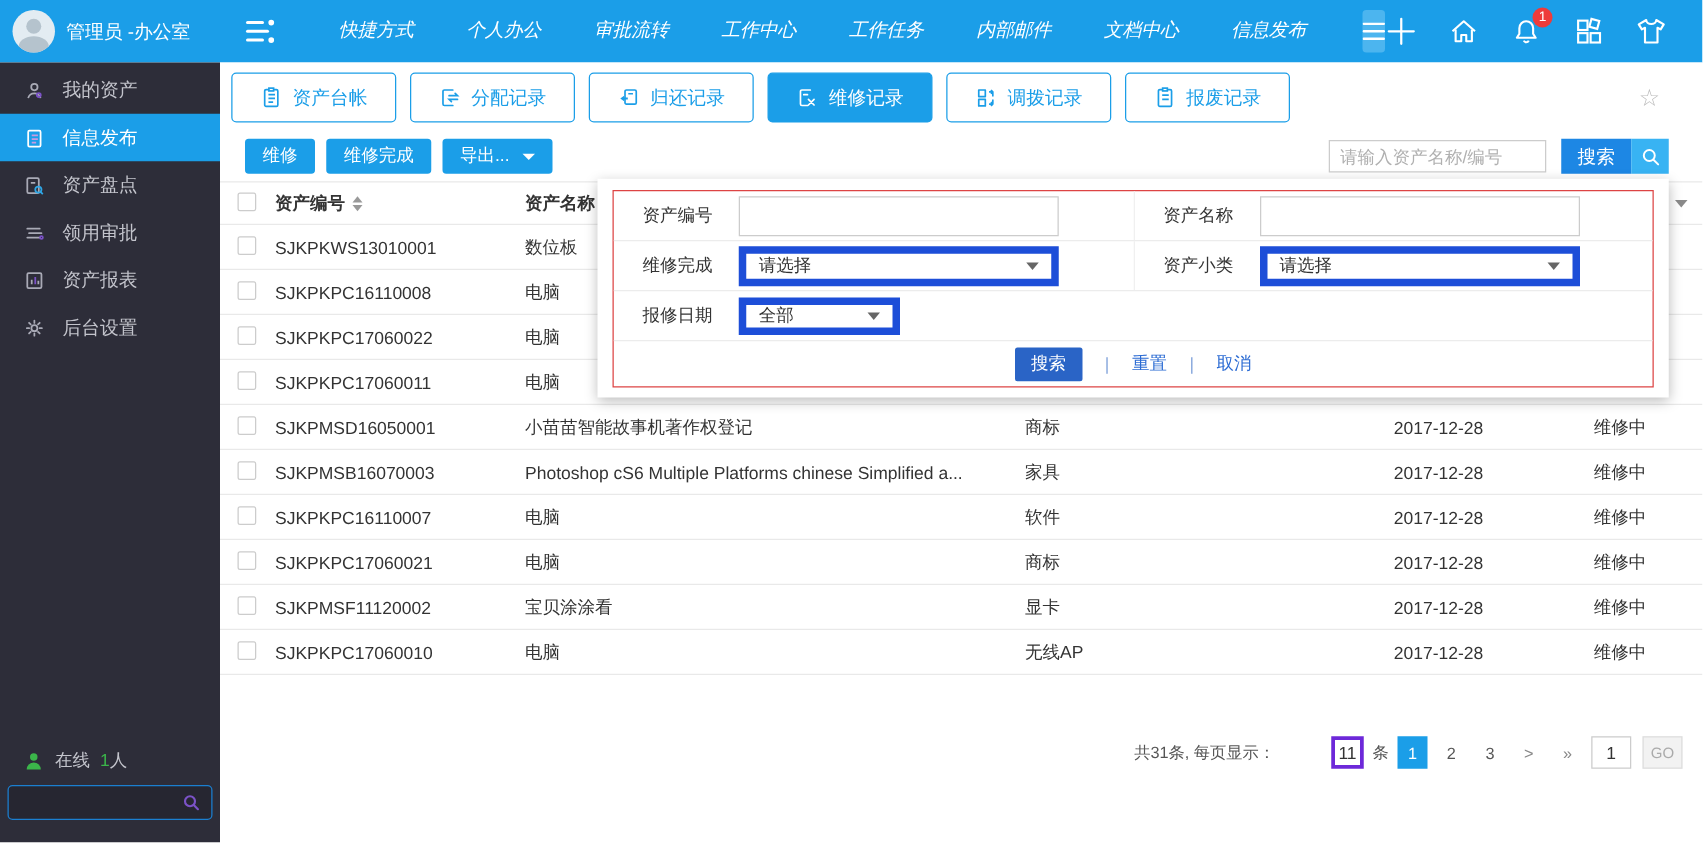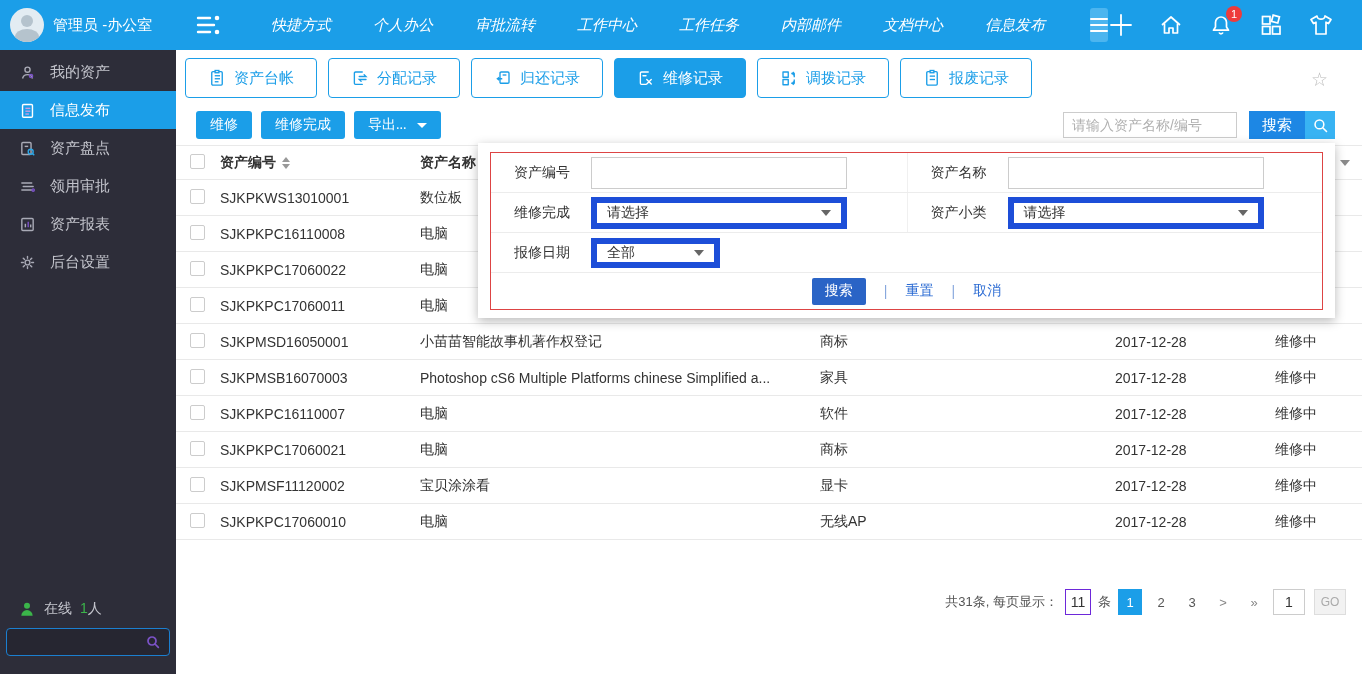--- a/index.html
+++ b/index.html
@@ -41,21 +41,21 @@
   .main { position:absolute; left:176px; top:50px; width:1186px; height:624px; background:#fff; }
 
   
   .tabs { position:absolute; left:9px; top:8px; display:flex; gap:11px; }
   .tab { width:132px; height:40px; border:1px solid #1b9ee8; border-radius:4px; color:#1b9ee8; display:flex; align-items:center; justify-content:center; gap:8px; font-size:15px; cursor:pointer; background:#fff; }
   .tab.active { background:#1b9ee8; color:#fff; }
   .fav-star { position:absolute; right:34px; top:18px; color:#bbb; font-size:19px; cursor:pointer; }
 
   
   .toolbar { position:absolute; left:20px; top:61px; display:flex; gap:9px; }
-  .tbtn { height:28px; background:#1b9ee8; color:#fff; border:none; border-radius:3px; font-size:14px; padding:0 14px; cursor:pointer; font-family:Liberation Serif, serif; display:flex; align-items:center; gap:10px; }
+  .tbtn { height:28px; background:#1b9ee8; color:#fff; border:none; border-radius:3px; font-size:14px; padding:0 14px; cursor:pointer; font-family:Liberation Sans, sans-serif; display:flex; align-items:center; gap:10px; }
   .tbtn .caret { width:0; height:0; border-left:5px solid transparent; border-right:5px solid transparent; border-top:5px solid #fff; }
   .searchbar { position:absolute; right:27px; top:61px; display:flex; align-items:center; }
   .searchbar input { width:174px; height:26px; border:1px solid #ccc; padding:0 8px; font-size:14px; color:#333; outline:none; font-family:inherit; }
   .searchbar input::placeholder { color:#b0b0b0; }
   .sbtn { margin-left:12px; height:28px; display:flex; cursor:pointer; }
   .sbtn-label { background:#1d87e4; color:#fff; font-size:15px; padding:0 13px; display:flex; align-items:center; }
   .sbtn-icon { background:#38b3f3; width:30px; display:flex; align-items:center; justify-content:center; }
 
   
   .tbl { position:absolute; left:0; top:95px; width:1186px; }
@@ -70,21 +70,21 @@
   .cb { width:15px; height:15px; border:1px solid #ccc; border-radius:2px; background:#fff; display:inline-block; cursor:pointer; }
   .hdr-label { display:inline-flex; align-items:center; gap:6px; }
   .sort { display:inline-flex; flex-direction:column; gap:2px; }
   .sort i { width:0; height:0; border-left:4px solid transparent; border-right:4px solid transparent; display:block; }
   .sort .up { border-bottom:5px solid #999; }
   .sort .dn { border-top:5px solid #999; }
   .col-caret { position:absolute; right:12px; top:14px; width:0; height:0; border-left:5px solid transparent; border-right:5px solid transparent; border-top:6px solid #8a8a8a; cursor:pointer; }
 
   
   .pager { position:absolute; right:16px; top:539px; display:flex; align-items:center; gap:7px; font-size:13px; color:#555; }
-  .pgbox { min-width:26px; height:26px; border:1px solid #6d28d9; background:#fff; display:flex; align-items:center; justify-content:center; font-size:14px; color:#333; }
+  .pgbox { min-width:26px; height:26px; border:3px solid #6d28d9; background:#fff; display:flex; align-items:center; justify-content:center; font-size:14px; color:#333;margin-left:38px; }
   .pg { min-width:24px; height:26px; display:flex; align-items:center; justify-content:center; font-size:13px; color:#555; cursor:pointer; }
   .pg.active { background:#1b9ee8; color:#fff; }
   .pg.arrow { color:#888; }
   .goto { width:32px; height:26px; border:1px solid #ccc; text-align:center; font-size:14px; color:#333; outline:none; font-family:inherit; }
   .gobtn { width:32px; height:26px; border:1px solid #ddd; background:#f2f2f2; color:#aaa; font-size:12px; display:flex; align-items:center; justify-content:center; cursor:pointer; margin-left:2px; }
 
   
   .fpanel { position:absolute; left:302px; top:93px; width:857px; background:#fff; box-shadow:0 3px 10px rgba(0,0,0,.28); padding:9px 12px 8px 12px; z-index:20; }
   .fbox { border:1px solid #dd4444; }
   .frow { display:flex; border-bottom:1px solid #ececec; height:40px; align-items:center; }

